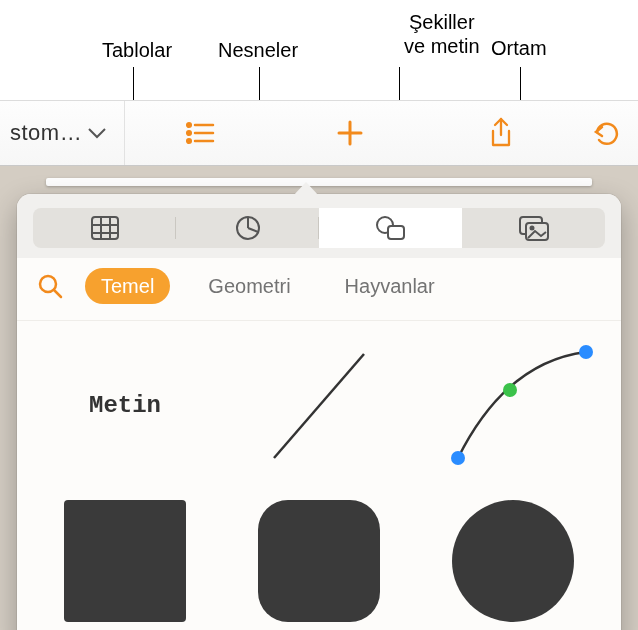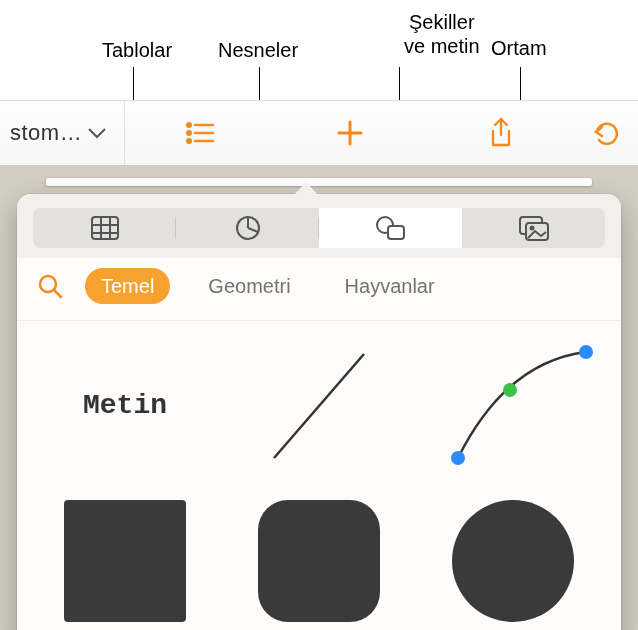--- a/index.html
+++ b/index.html
@@ -168,21 +168,21 @@
       grid-template-columns: 1fr 1fr 1fr;
       gap: 12px 26px;
     }
     .shape-cell {
       height: 144px;
       display:flex; align-items:center; justify-content:center;
       cursor:pointer;
     }
     .metin-label {
       font-family: "Courier New", monospace;
-      font-size: 28px;
+      font-size: 24px;
       font-weight: 600;
       color: #333;
     }
     .line-sample {
       width: 130px; height: 130px; position: relative;
     }
     .path-sample {
       width: 150px; height: 130px; position: relative;
     }
     .sq-shape {

